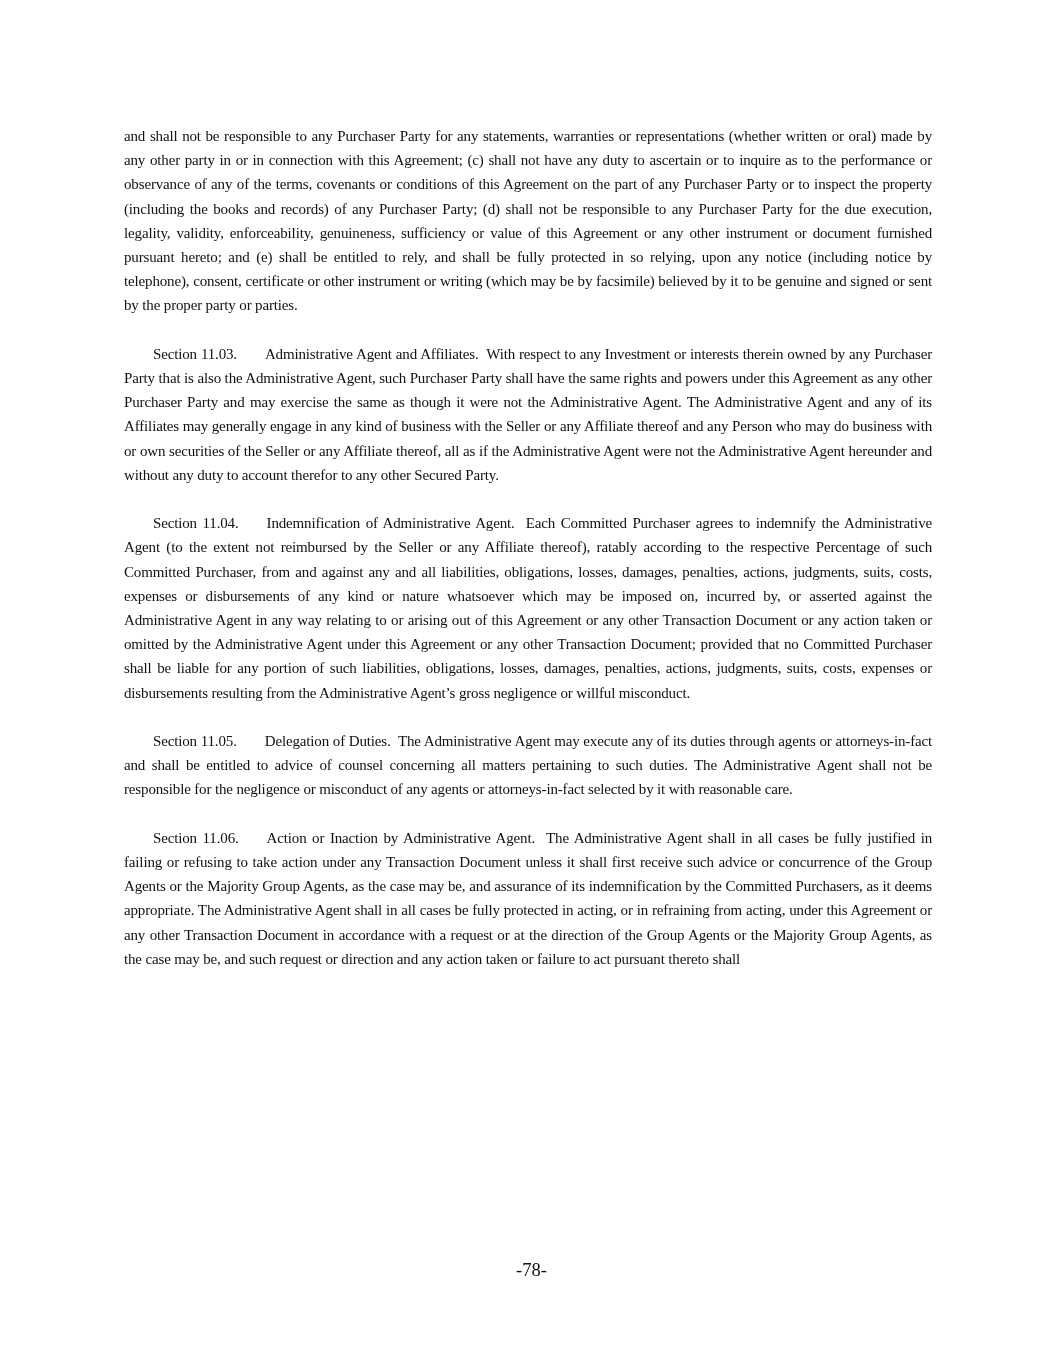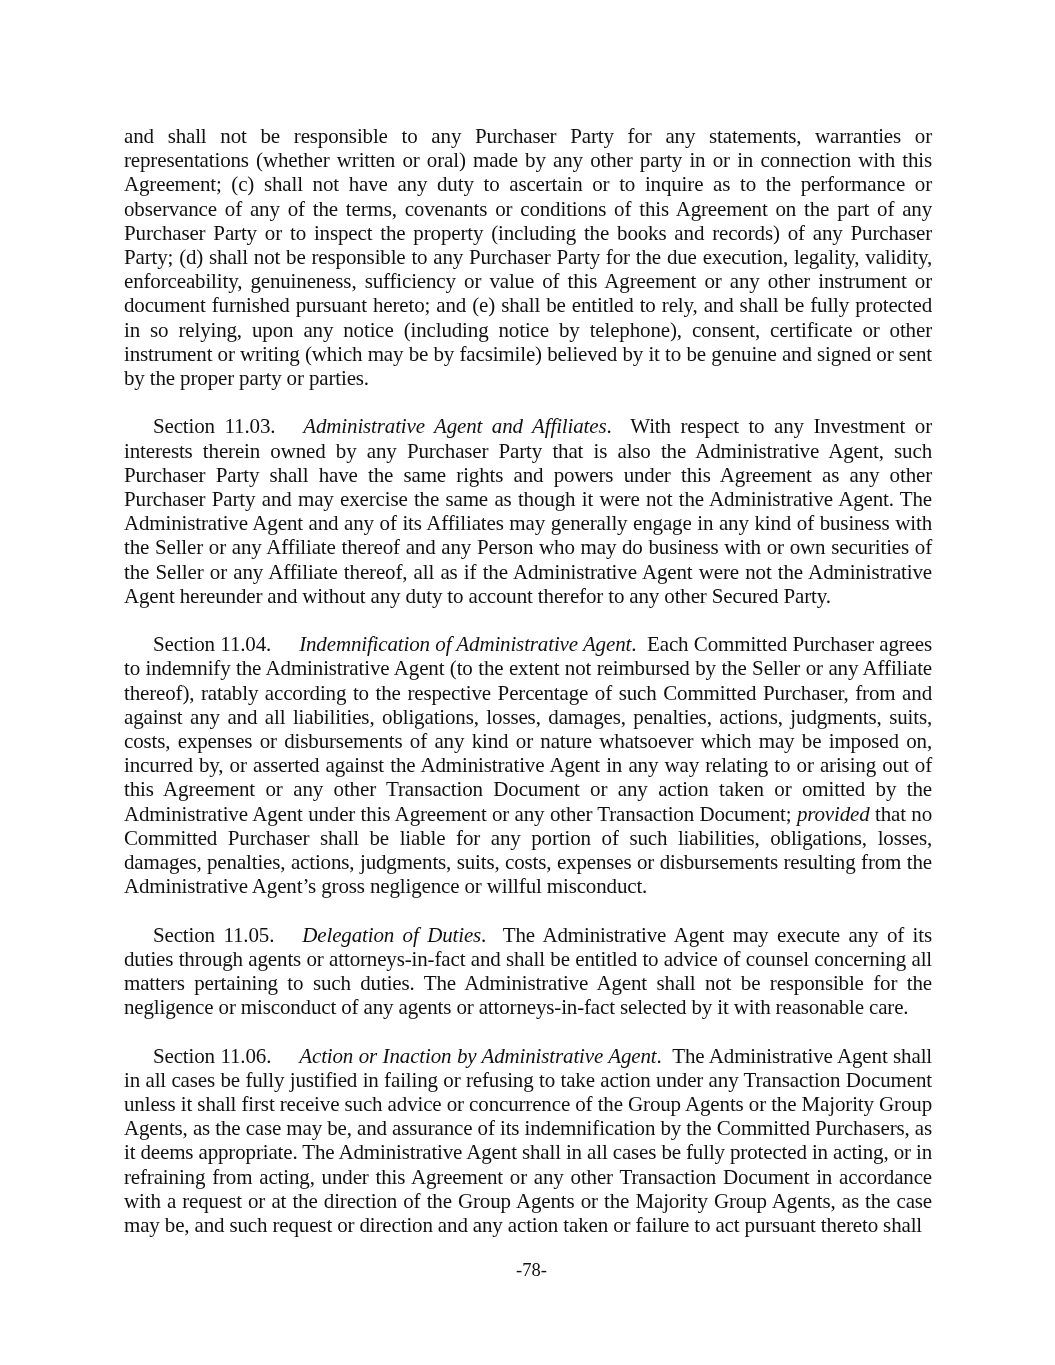--- a/index.html
+++ b/index.html
@@ -15,40 +15,38 @@
       font-family: "Liberation Serif", "DejaVu Serif", serif;
       color: #111111;
     }
     .page {
       position: absolute;
       left: 124px;
       top: 124px;
       width: 808px;
     }
     .para {
-      font-size: 21px;
+      font-size: 15px;
       line-height: 24.2px;
       text-align: justify;
       margin: 0 0 24.2px 0;
       letter-spacing: -0.15px;
     }
     .para.indent .lead {
       padding-left: 29px;
     }
     .sec-num {
     }
     .sec-title {
-      font-style: italic;
     }
     .gap {
       display: inline-block;
       width: 28px;
     }
     .em {
-      font-style: italic;
     }
     .page-number {
       position: absolute;
       left: 4px;
       width: 1055px;
       top: 1258px;
       text-align: center;
       font-size: 18.6px;
       line-height: 24px;
     }

